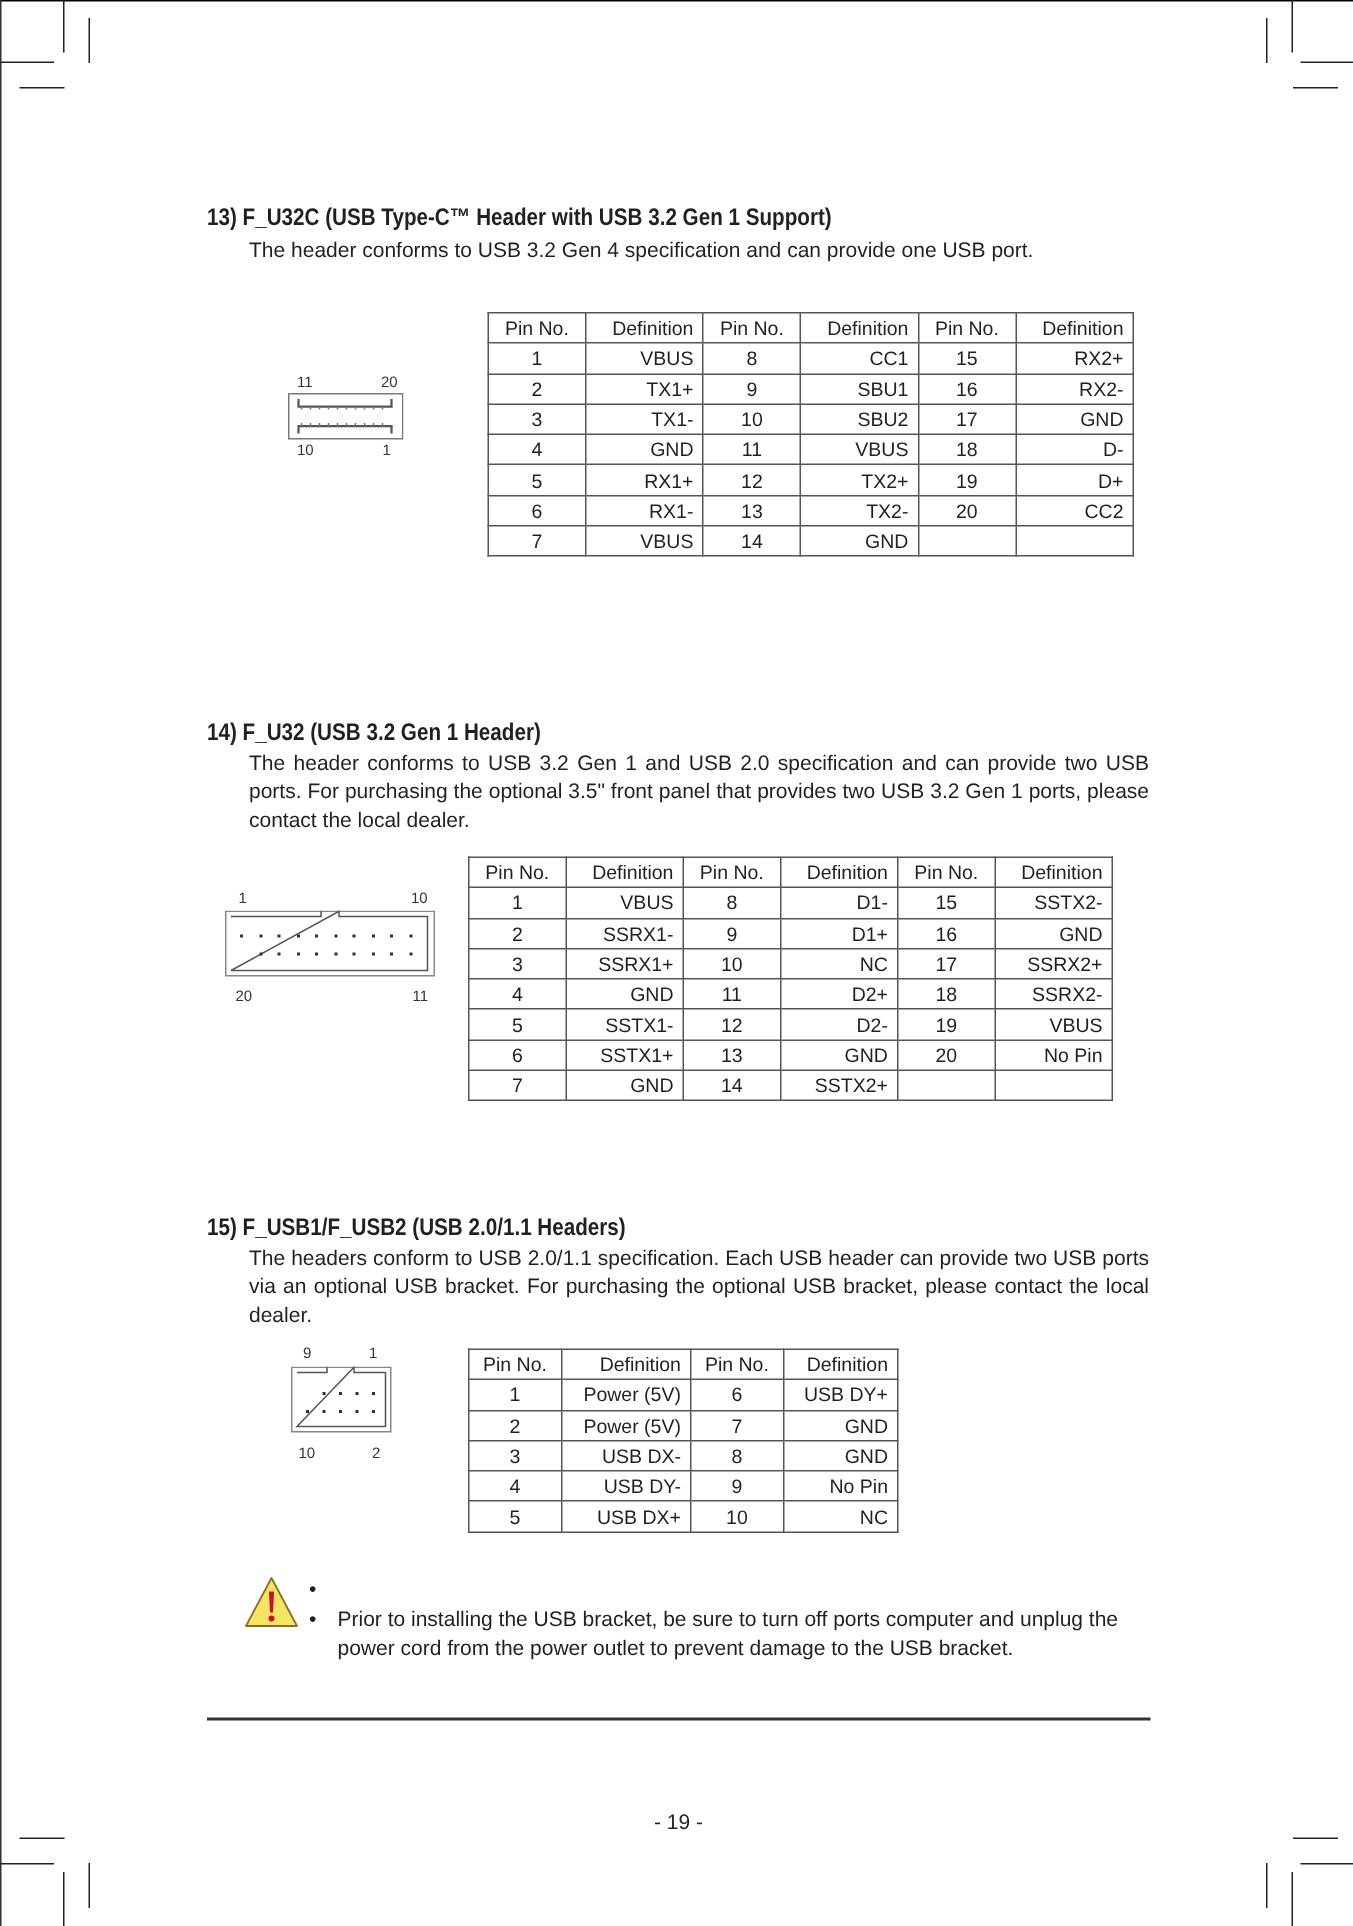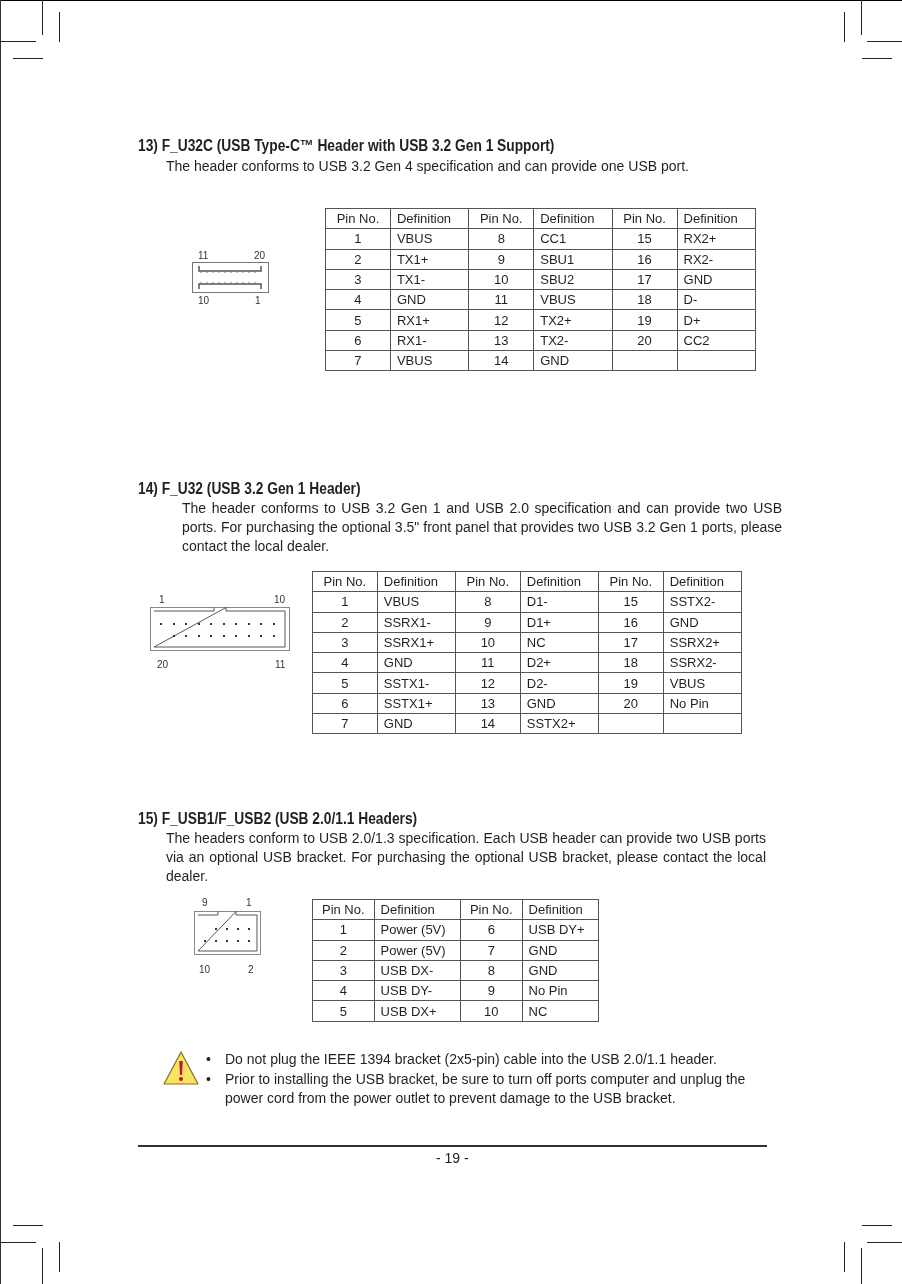--- a/index.html
+++ b/index.html
@@ -11,29 +11,29 @@
   .mark.h { height: 1px; }
   .mark.v { width: 1px; }
   .section-title { position: absolute; left: 138px; font-weight: bold; font-size: 16px;
                    transform: scaleX(0.86); transform-origin: left; white-space: nowrap; }
   .section-desc { position: absolute; left: 166px; width: 600px; font-size: 14px; line-height: 19px;
                   text-align: justify; transform-origin: left; }
   .desc-inner { display: block; }
   table.pins { position: absolute; border-collapse: collapse; font-size: 13px; border-radius: 26px; }
   table.pins td { border: 1px solid #555; height: 19.3px; padding: 0 6px; white-space: nowrap; }
   table.pins td.num { text-align: center; }
-  table.pins td.def { text-align: left; }
+  table.pins td.def { text-align: right; }
   .conn-label { position: absolute; font-size: 10px; color: #333; }
   svg.conn { position: absolute; }
   .warn { position: absolute; left: 162px; top: 1050px; }
   .bullets { position: absolute; left: 206px; top: 1050px; width: 562px; font-size: 14px; line-height: 19.5px; }
   .bullet-row { display: flex; }
   .bullet-dot { width: 19px; flex: none; }
   .footer-rule { position: absolute; left: 138px; top: 1145px; width: 629px; height: 2px; background: #333; }
-  .page-num { position: absolute; left: 436px; top: 1150px; font-size: 14px; }
+  .page-num { position: absolute; left: 436px; top: 1206px; font-size: 14px; }
 </style>
 </head>
 <body>
 
 <div class="frame-top"></div>
 <div class="frame-left"></div>
 <div>
   <div class="mark v" style="left:42px;top:0;height:35px;"></div>
   <div class="mark v" style="left:59px;top:12px;height:30px;"></div>
   <div class="mark h" style="left:0;top:41px;width:36px;"></div>
@@ -137,21 +137,21 @@
           <td class="def">GND</td>
           <td class="num"></td>
           <td class="def"></td>
         </tr>
       </tbody>
   </table>
 </div>
 
 <div>
   <div class="section-title" style="top:480px;">14)  F_U32 (USB 3.2 Gen 1 Header)</div>
-  <div class="section-desc" style="top:499px;margin-left:16px;">
+  <div class="section-desc" style="top:499px;">
     <span class="desc-inner">The header conforms to USB 3.2 Gen 1 and USB 2.0 specification and can provide two USB ports. For purchasing the optional 3.5" front panel that provides two USB 3.2 Gen 1 ports, please contact the local dealer.</span>
   </div>
 
   <div>
     <span class="conn-label" style="left:159px;top:594px;">1</span>
     <span class="conn-label" style="left:274px;top:594px;">10</span>
     <svg class="conn" style="left:150px;top:607px;" width="140" height="45" viewBox="0 0 140 45">
       <rect x="0.5" y="0.5" width="139" height="43" fill="#fff" stroke="#888"></rect>
       <path d="M4 4 H64 V0.5 M76 0.5 V4 H135 V40 H4 Z" fill="none" stroke="#555"></path>
       <g fill="#333">
@@ -246,21 +246,21 @@
           <td class="num"></td>
           <td class="def"></td>
         </tr>
       </tbody>
   </table>
 </div>
 
 <div>
   <div class="section-title" style="top:810px;">15)  F_USB1/F_USB2 (USB 2.0/1.1 Headers)</div>
   <div class="section-desc" style="top:829px;">
-    <span class="desc-inner">The headers conform to USB 2.0/1.3 specification. Each USB header can provide two USB ports via an optional USB bracket. For purchasing the optional USB bracket, please contact the local dealer.</span>
+    <span class="desc-inner">The headers conform to USB 2.0/1.1 specification. Each USB header can provide two USB ports via an optional USB bracket. For purchasing the optional USB bracket, please contact the local dealer.</span>
   </div>
 
   <div>
     <span class="conn-label" style="left:202px;top:897px;">9</span>
     <span class="conn-label" style="left:246px;top:897px;">1</span>
     <svg class="conn" style="left:194px;top:911px;" width="68" height="45" viewBox="0 0 68 45">
       <rect x="0.5" y="0.5" width="66" height="43" fill="#fff" stroke="#888"></rect>
       <path d="M4 4 H24 V0.5 M42 0.5 V4 H63 V40 H4 Z" fill="none" stroke="#555"></path>
       <g fill="#333">
         <rect x="21" y="17" width="2" height="2"></rect>
@@ -322,21 +322,20 @@
 
 <div>
   <svg class="warn" width="38" height="36" viewBox="0 0 38 36">
     <path d="M19 2 L36 34 H2 Z" fill="#f7e463" stroke="#8a6d1e" stroke-width="1.2" stroke-linejoin="round"></path>
     <path d="M17.3 11 H20.7 L20 25 H18 Z" fill="#c8102e"></path>
     <circle cx="19" cy="29" r="2" fill="#c8102e"></circle>
   </svg>
   <div class="bullets">
     <div class="bullet-row">
       <span class="bullet-dot">•</span>
-      <span>Do not plug the IEEE 1394 bracket (2x5-pin) cable into the USB 2.0/1.1 header.</span>
     </div>
     <div class="bullet-row">
       <span class="bullet-dot">•</span>
       <span>Prior to installing the USB bracket, be sure to turn off ports computer and unplug the power cord from the power outlet to prevent damage to the USB bracket.</span>
     </div>
   </div>
 </div>
 
 <div class="footer-rule"></div>
 <div class="page-num">- 19 -</div>

